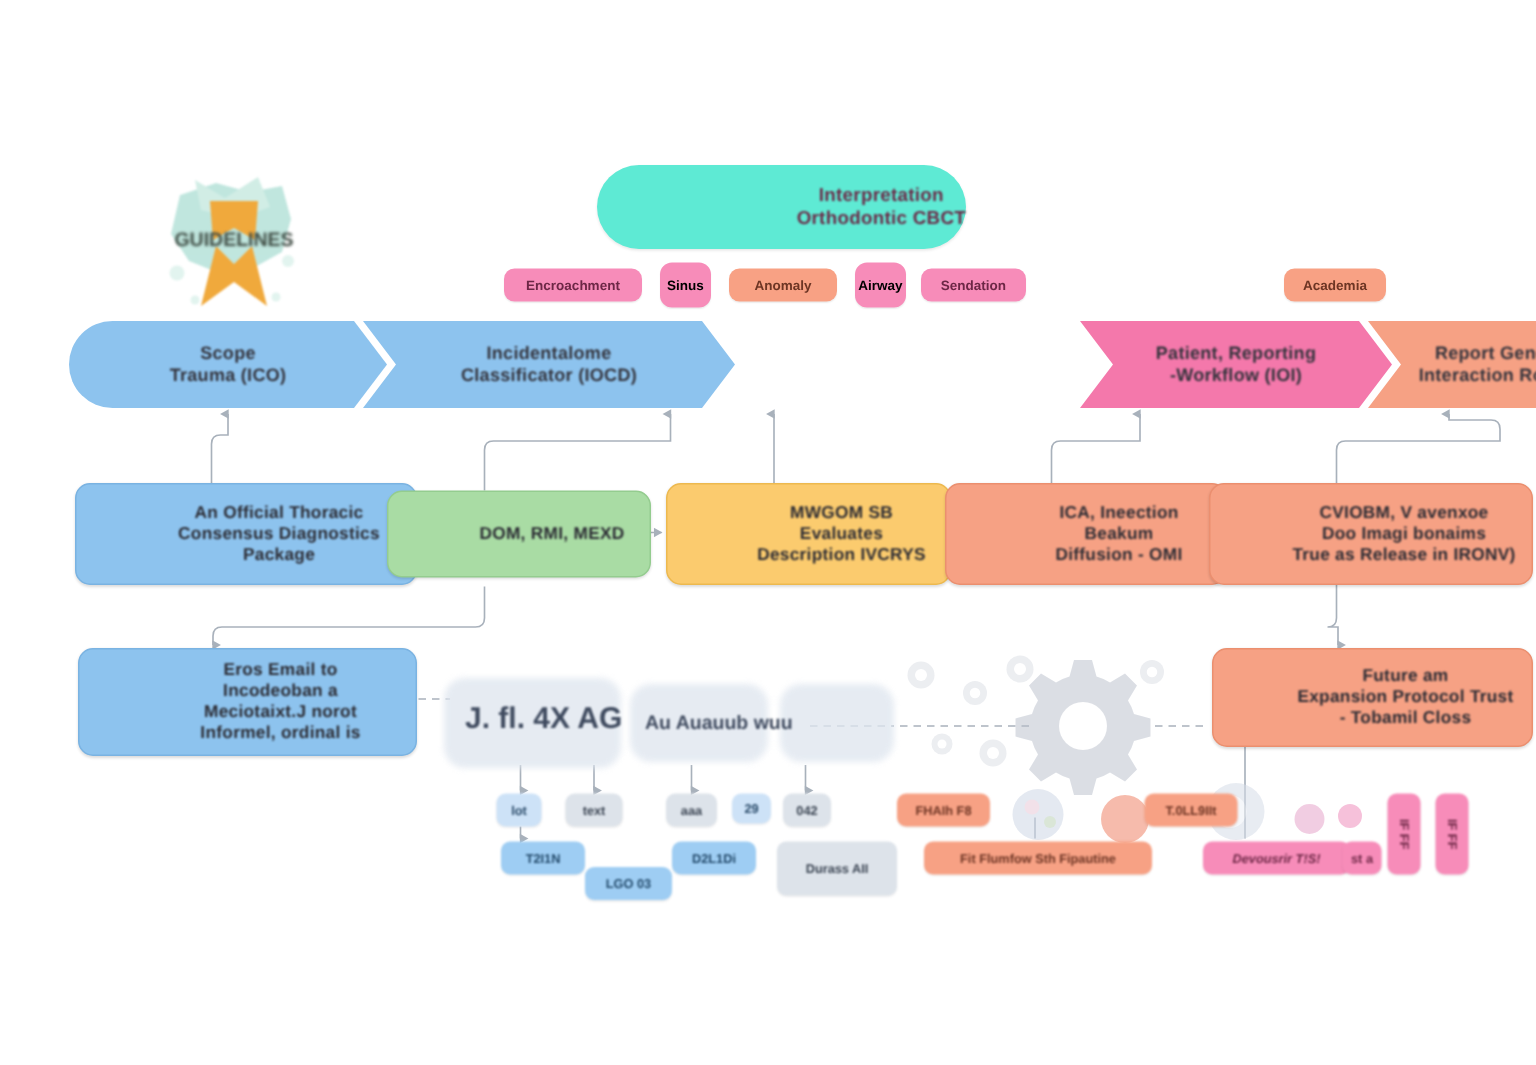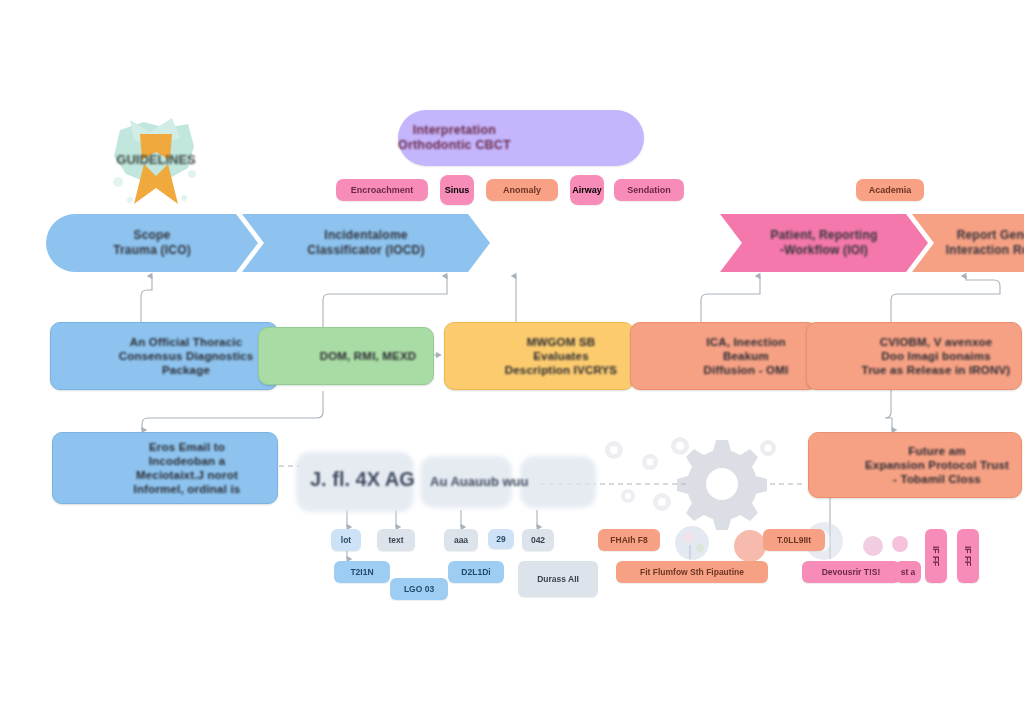--- a/index.html
+++ b/index.html
@@ -29,23 +29,23 @@
   .badge svg{display:block;filter:blur(.6px);}
   .badge-label{
     position:absolute;left:0;top:40px;width:112px;
     font-size:13px;font-weight:700;color:#3d4a42;
     filter:blur(1px);text-align:center;
   }
 
   
   .toppill{
     position:absolute;left:398px;top:110px;width:246px;height:56px;
-    background:#c4b5fd;border-radius:30px;
+    background:#5eead4;border-radius:30px;
     box-shadow:0 1px 2px rgba(0,0,0,.10);
-    display:flex;align-items:center;justify-content:flex-start;
+    display:flex;align-items:center;justify-content:flex-end;
     filter:blur(.45px);
   }
   .toppill .txt{font-size:12.5px;font-weight:600;color:#6b2a47;}
 
   
   .minipill{
     position:absolute;height:22px;border-radius:7px;
     display:flex;align-items:center;justify-content:center;
     font-size:9px;font-weight:600;
     box-shadow:0 1px 1px rgba(0,0,0,.08);
@@ -302,19 +302,19 @@
       <div class="chip c-gray" style="left: 444px; top: 529px; width: 34px; height: 22px;">aaa</div>
       <div class="chip c-bluelite" style="left: 488px; top: 529px; width: 26px; height: 20px;">29</div>
       <div class="chip c-gray" style="left: 522px; top: 529px; width: 32px; height: 22px;">042</div>
       <div class="chip c-blue" style="left: 334px; top: 561px; width: 56px; height: 22px;">T2I1N</div>
       <div class="chip c-blue" style="left: 390px; top: 561px; width: 58px; height: 22px; margin-top: 17px;">LGO 03</div>
       <div class="chip c-blue" style="left: 448px; top: 561px; width: 56px; height: 22px;">D2L1Di</div>
       <div class="chip c-gray" style="left: 518px; top: 561px; width: 80px; height: 36px;">Durass  AII</div>
       <div class="chip c-orange" style="left: 598px; top: 529px; width: 62px; height: 22px;">FHAIh F8</div>
       <div class="chip c-orange" style="left: 763px; top: 529px; width: 62px; height: 22px;">T.0LL9IIt</div>
       <div class="chip c-orange" style="left: 616px; top: 561px; width: 152px; height: 22px;">Fit  Flumfow Sth Fipautine</div>
-      <div class="chip c-pink" style="left: 802px; top: 561px; width: 98px; height: 22px;">Devousrir T!S!</div>
+      <div class="chip c-pink" style="left: 802px; top: 561px; width: 98px; height: 22px; font-style: italic;">Devousrir T!S!</div>
       <div class="chip c-pink" style="left: 895px; top: 561px; width: 26px; height: 22px;">st a</div>
       <div class="chip c-pink vert" style="left: 925px; top: 529px; width: 22px; height: 54px;">IF FF</div>
       <div class="chip c-pink vert" style="left: 957px; top: 529px; width: 22px; height: 54px;">IF FF</div>
     </div>
 
 </div>
 
 </body></html>

